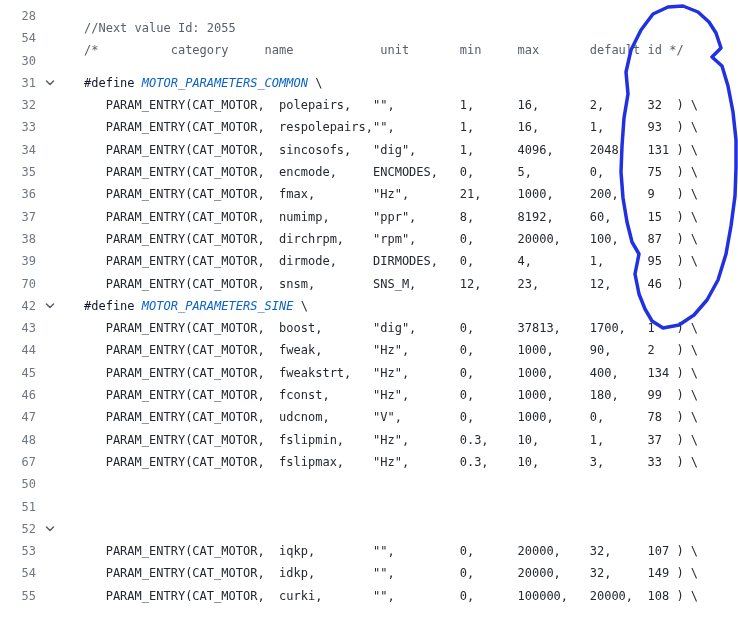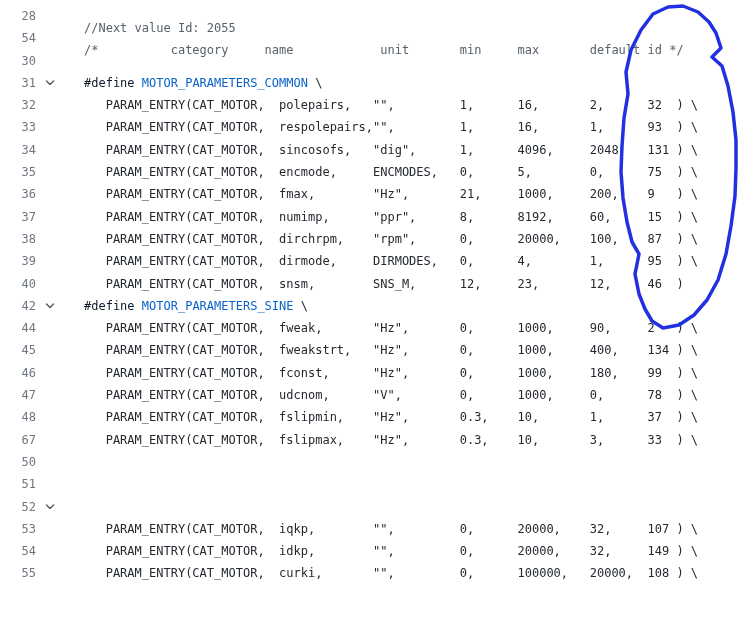--- a/index.html
+++ b/index.html
@@ -6,21 +6,21 @@
   body{width:738px;height:622px;overflow:hidden;position:relative;
        font-family:"DejaVu Sans Mono","Liberation Mono",monospace;font-size:12px;color:#24292f;}
   #code{padding-top:5px;}
   .r{display:flex;align-items:center;height:22.3px;line-height:22.3px;}
   .ln{width:36px;flex:0 0 36px;text-align:right;color:#6e7781;user-select:none;}
   .fd{width:48px;flex:0 0 48px;display:flex;align-items:center;padding-left:8px;box-sizing:border-box;}
   .c{white-space:pre;}
   .pl{color:#24292f;}
   .cm{color:#57606a;margin-top:24px;}
   .kw{color:#0f172a;}
-  .mac{color:#0a63c9;}
+  .mac{color:#0a63c9;font-style:italic;}
   #annot{position:absolute;left:0;top:0;pointer-events:none;}
 </style>
 </head>
 <body>
 
 <div id="code">
 
   <div class="r">
     <span class="ln">28</span>
     <span class="fd"></span>
@@ -91,36 +91,41 @@
     <span class="c pl">   PARAM_ENTRY(CAT_MOTOR,  dirchrpm,    "rpm",      0,      20000,    100,    87  ) \</span>
   </div>
 
   <div class="r">
     <span class="ln">39</span>
     <span class="fd"></span>
     <span class="c pl">   PARAM_ENTRY(CAT_MOTOR,  dirmode,     DIRMODES,   0,      4,        1,      95  ) \</span>
   </div>
 
   <div class="r">
-    <span class="ln">40</span>
+    <span class="ln">70</span>
     <span class="fd"></span>
     <span class="c pl">   PARAM_ENTRY(CAT_MOTOR,  snsm,        SNS_M,      12,     23,       12,     46  )</span>
   </div>
 
 
   <div class="r">
     <span class="ln">42</span>
     <span class="fd">
         <svg width="12" height="12" viewBox="0 0 12 12">
           <path d="M2.5 4 L6 7.5 L9.5 4" fill="none" stroke="#57606a" stroke-width="1.5" stroke-linecap="round" stroke-linejoin="round"></path>
         </svg>
       </span>
     <span class="c"><span class="kw">#define</span><span class="mac"> MOTOR_PARAMETERS_SINE</span><span class="pl"> \</span></span>
   </div>
 
+  <div class="r">
+    <span class="ln">43</span>
+    <span class="fd"></span>
+    <span class="c pl">   PARAM_ENTRY(CAT_MOTOR,  boost,       "dig",      0,      37813,    1700,   1   ) \</span>
+  </div>
 
   <div class="r">
     <span class="ln">44</span>
     <span class="fd"></span>
     <span class="c pl">   PARAM_ENTRY(CAT_MOTOR,  fweak,       "Hz",       0,      1000,     90,     2   ) \</span>
   </div>
 
   <div class="r">
     <span class="ln">45</span>
     <span class="fd"></span>

